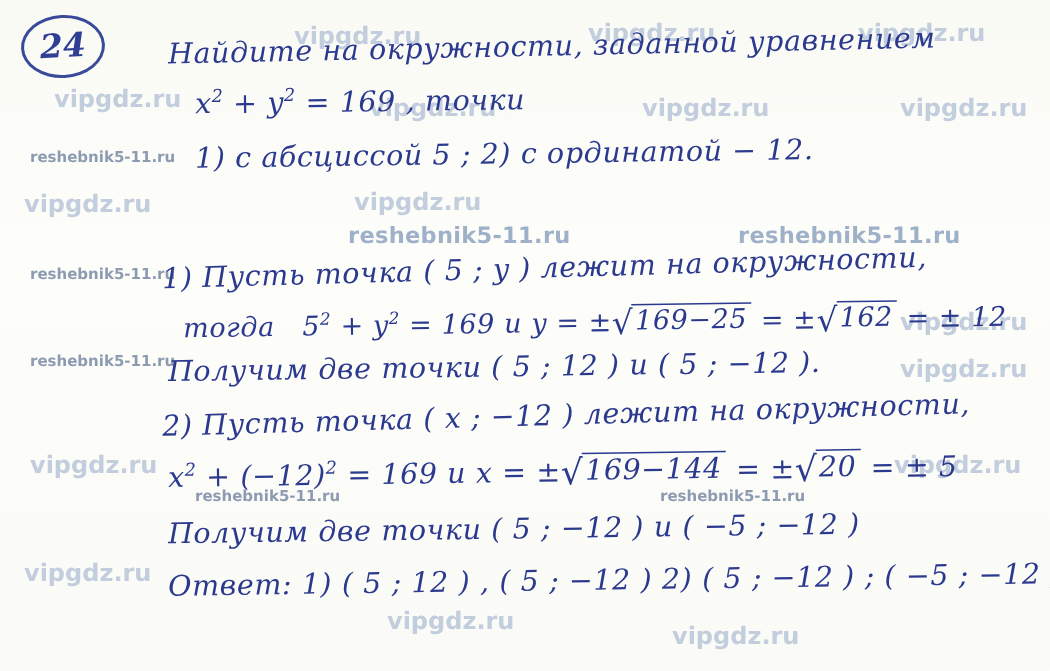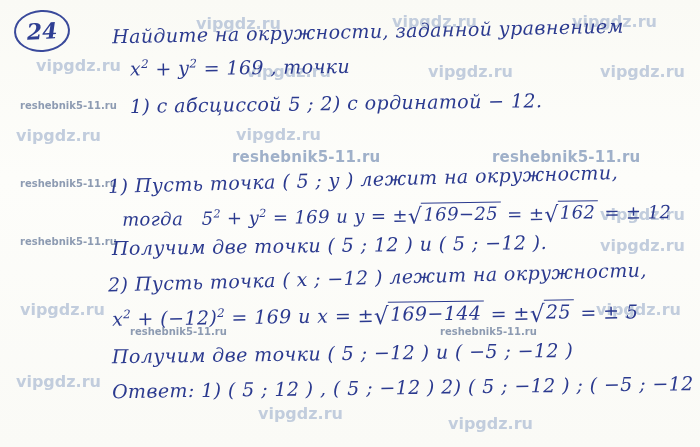--- a/index.html
+++ b/index.html
@@ -156,19 +156,19 @@
 
   <div class="hw l2 skew3" style="left:122px; top:202px; font-size:18px;">
     <span>тогда&nbsp;&nbsp; 5<span class="sup">2</span> + y<span class="sup">2</span> = 169 и y = ±</span><span class="radsym">√</span><span class="rad">169−25</span><span> = ±</span><span class="radsym">√</span><span class="rad">162</span><span> = ± 12</span>
   </div>
 
   <div class="hw l1 skew3" style="left:112px; top:234px;">Получим две точки  ( 5 ; 12 ) и ( 5 ; −12 ).</div>
 
   <div class="hw l1 skew2" style="left:108px; top:266px;">2)  Пусть точка ( x ; −12 ) лежит на окружности,</div>
 
   <div class="hw l1 skew3" style="left:112px; top:300px;">
-    <span>x<span class="sup">2</span> + (−12)<span class="sup">2</span> = 169 и x = ±</span><span class="radsym">√</span><span class="rad">169−144</span><span> = ±</span><span class="radsym">√</span><span class="rad">25</span><span> = ± 5</span>
+    <span>x<span class="sup">2</span> + (−12)<span class="sup">2</span> = 169 и x = ±</span><span class="radsym">√</span><span class="rad">169−144</span><span> = ±</span><span class="radsym">√</span><span class="rad">20</span><span> = ± 5</span>
   </div>
 
   <div class="hw l1 skew3" style="left:112px; top:342px;">Получим две точки ( 5 ; −12 ) и ( −5 ; −12 )</div>
 
   <div class="hw l1 skew3" style="left:112px; top:376px;">Ответ:  1) ( 5 ; 12 ) , ( 5 ; −12 )   2) ( 5 ; −12 ) ; ( −5 ; −12 )</div>
 </div>
 
 </body></html>

